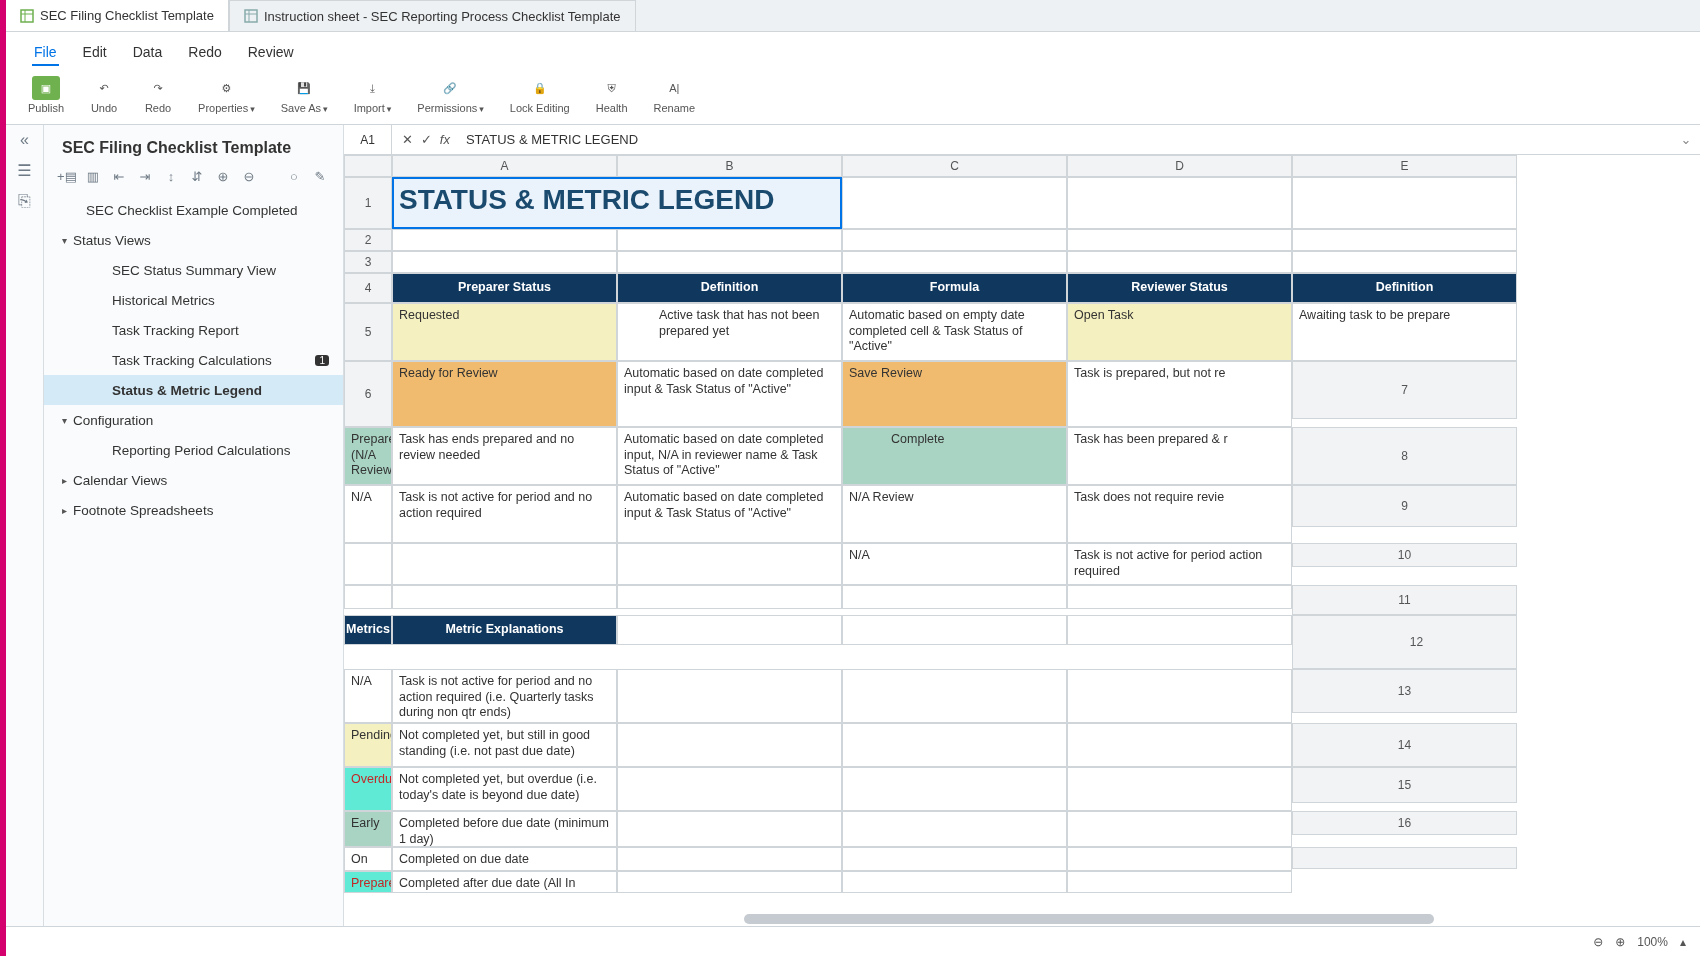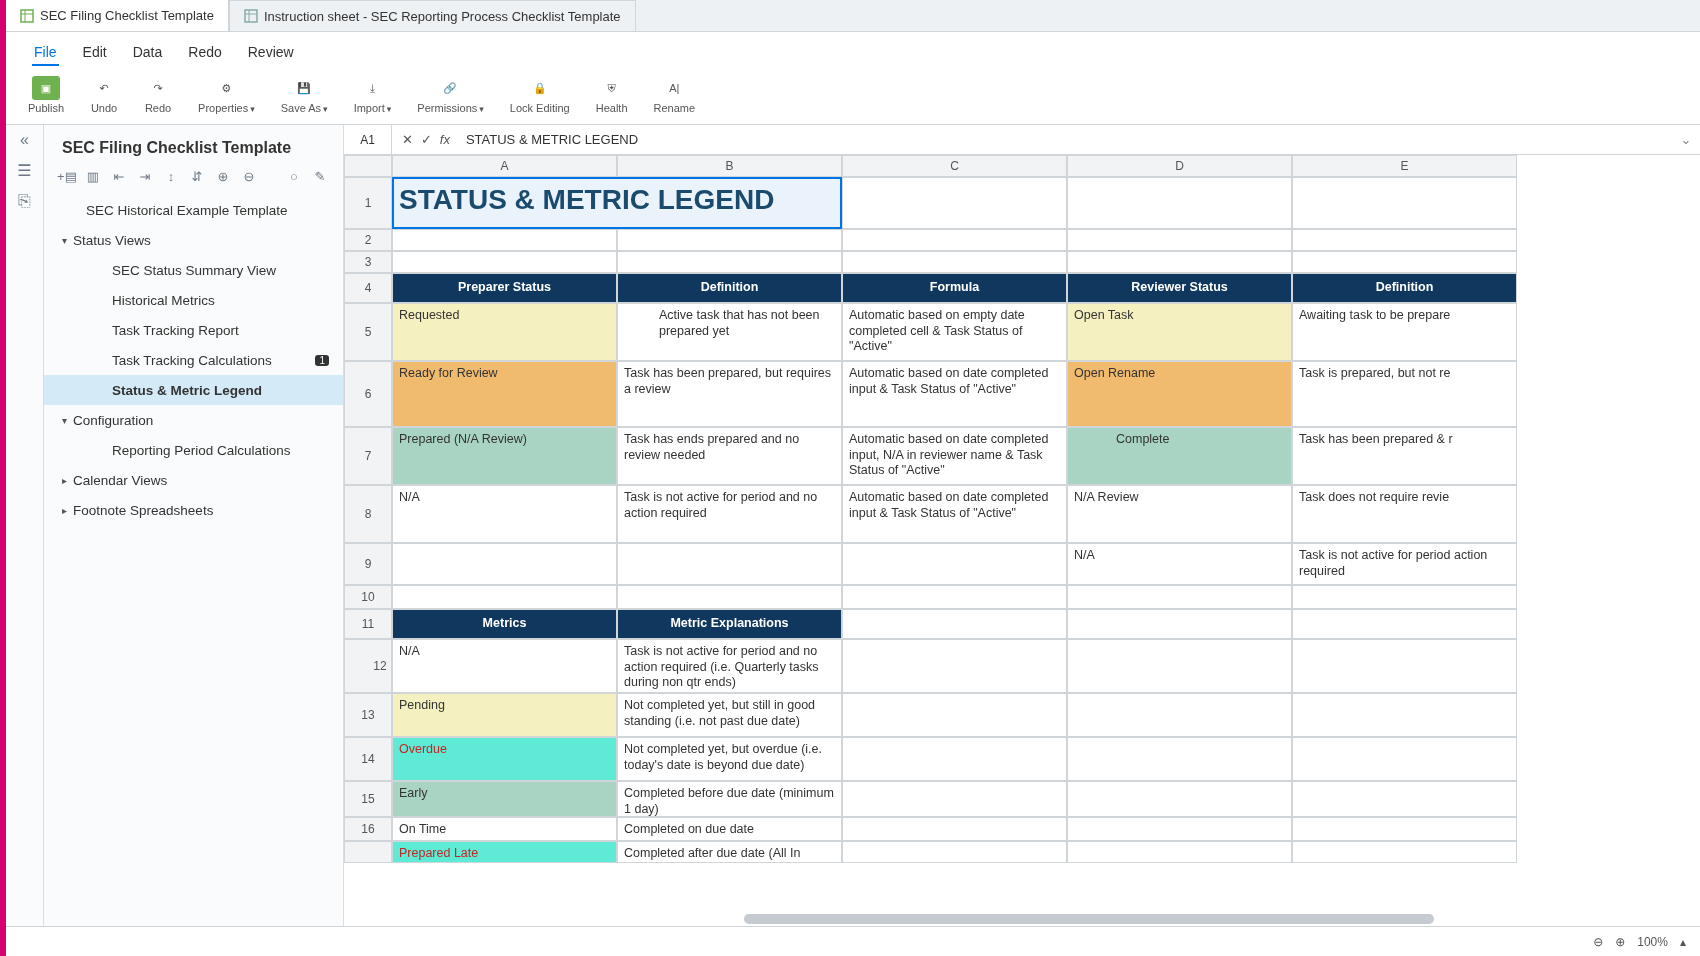--- a/index.html
+++ b/index.html
@@ -143,21 +143,21 @@
         <span>⇥</span>
         <span>↕</span>
         <span>⇵</span>
         <span>⊕</span>
         <span>⊖</span>
         <span style="margin-left:auto">○</span>
         <span>✎</span>
       </div>
       <div class="tree" id="tree">
           <div class="tree-row tree-indent-1">
-            <span>SEC Historical Example Template</span>
+            <span>SEC Checklist Example Completed</span>
           </div>
           <div class="tree-row has-caret">
             <span>Status Views</span>
           </div>
           <div class="tree-row tree-indent-2">
             <span>SEC Status Summary View</span>
           </div>
           <div class="tree-row tree-indent-2">
             <span>Historical Metrics</span>
           </div>
@@ -228,23 +228,22 @@
             <div class="cell th-cell" style="height: 30px;">Reviewer Status</div>
             <div class="cell th-cell" style="height: 30px;">Definition</div>
             <div class="row-hdr" style="height: 58px;">5</div>
             <div class="cell bg-yellow" style="height: 58px;">Requested</div>
             <div class="cell " style="height: 58px; padding-left: 41px;">Active task that has not been prepared yet</div>
             <div class="cell " style="height: 58px;">Automatic based on empty date completed cell &amp; Task Status of "Active"</div>
             <div class="cell bg-yellow" style="height: 58px;">Open Task</div>
             <div class="cell " style="height: 58px;">Awaiting task to be prepare</div>
             <div class="row-hdr" style="height: 66px;">6</div>
             <div class="cell bg-orange" style="height: 66px;">Ready for Review</div>
-            <div class="cell " style="height: 66px;">Task has been prepared, but requires a review</div>
             <div class="cell " style="height: 66px;">Automatic based on date completed input &amp; Task Status of "Active"</div>
-            <div class="cell bg-orange" style="height: 66px;">Open Rename</div>
+            <div class="cell bg-orange" style="height: 66px;">Save Review</div>
             <div class="cell " style="height: 66px;">Task is prepared, but not re</div>
             <div class="row-hdr" style="height: 58px;">7</div>
             <div class="cell bg-teal" style="height: 58px;">Prepared (N/A Review)</div>
             <div class="cell " style="height: 58px;">Task has ends prepared and no review needed</div>
             <div class="cell " style="height: 58px;">Automatic based on date completed input, N/A in reviewer name &amp; Task Status of "Active"</div>
             <div class="cell bg-teal" style="height: 58px; padding-left: 48px;">Complete</div>
             <div class="cell " style="height: 58px;">Task has been prepared &amp; r</div>
             <div class="row-hdr" style="height: 58px;">8</div>
             <div class="cell " style="height: 58px;">N/A</div>
             <div class="cell " style="height: 58px;">Task is not active for period and no action required</div>

